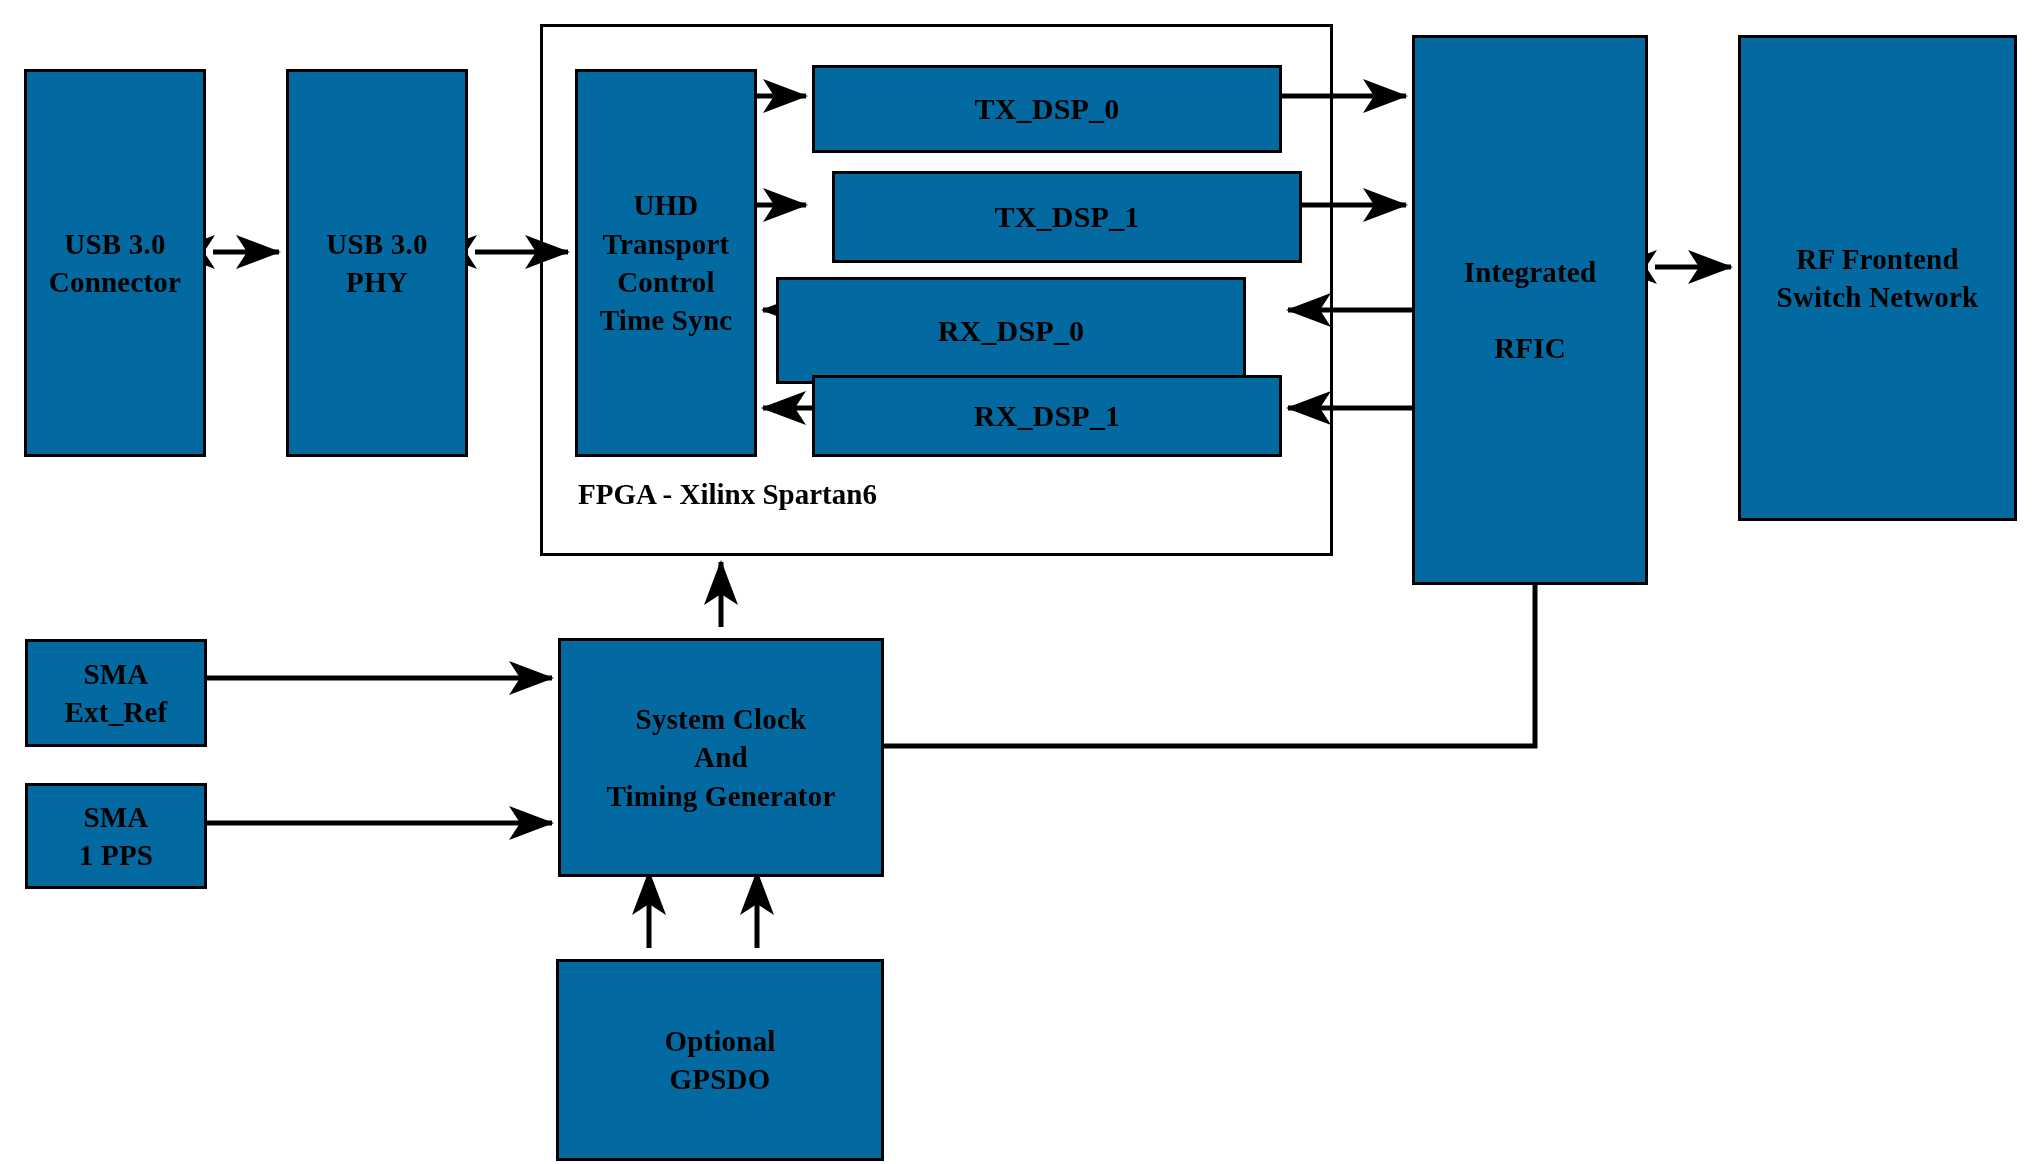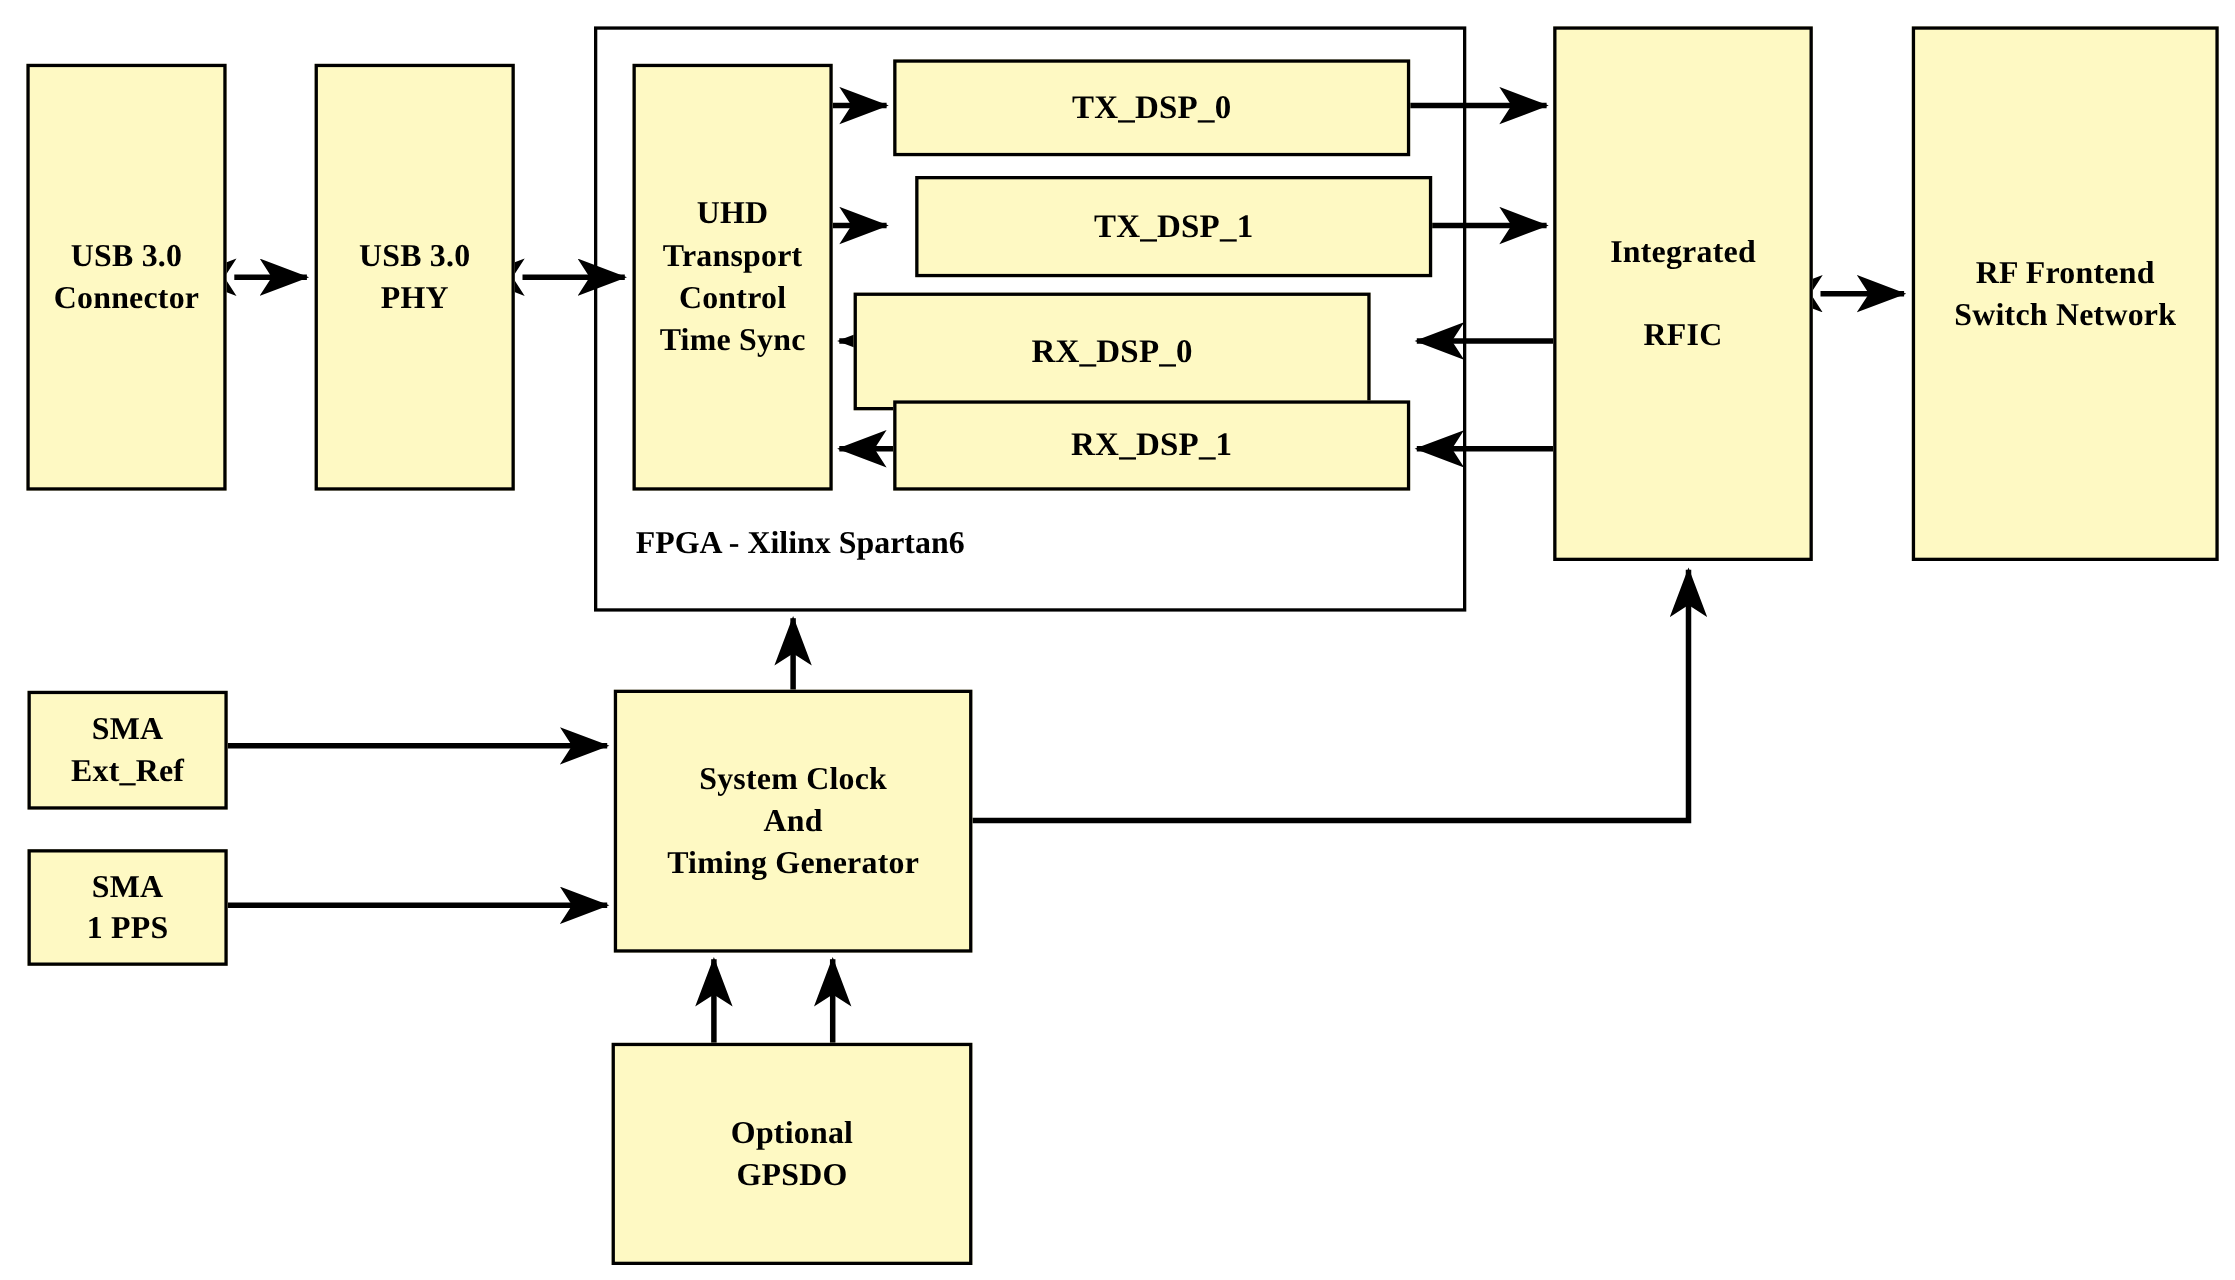--- a/index.html
+++ b/index.html
@@ -19,25 +19,26 @@
     position: absolute;
     left: 0;
     top: 0;
     width: 2032px;
     height: 1164px;
   }
   .node {
     position: absolute;
     box-sizing: border-box;
     border: 3px solid #000000;
-    background: #fef9c3;
+    background: #0369a1;
     display: flex;
     align-items: center;
     justify-content: center;
     text-align: center;
+    margin-top: 11px;
   }
   .node .label {
     font-weight: bold;
     color: #000000;
     line-height: 1.32;
     font-size: 29px;
     white-space: pre-line;
     letter-spacing: 0.2px;
   }
   .group-box {
@@ -136,21 +137,21 @@
   </div>
 
   <div class="node dsp" style="left:776px; top:266px; width:470px; height:107px;">
     <span class="label">RX_DSP_0</span>
   </div>
 
   <div class="node dsp" style="left:812px; top:364px; width:470px; height:82px;text-align:right;">
     <span class="label">RX_DSP_1</span>
   </div>
 
-  <div class="node" style="left:1412px; top:24px; width:236px; height:486px;">
+  <div class="node" style="left:1412px; top:24px; width:236px; height:550px;">
     <span class="label">Integrated
 
 RFIC</span>
   </div>
 
   <div class="node" style="left:1738px; top:24px; width:279px; height:486px;">
     <span class="label">RF Frontend
 Switch Network</span>
   </div>
 

